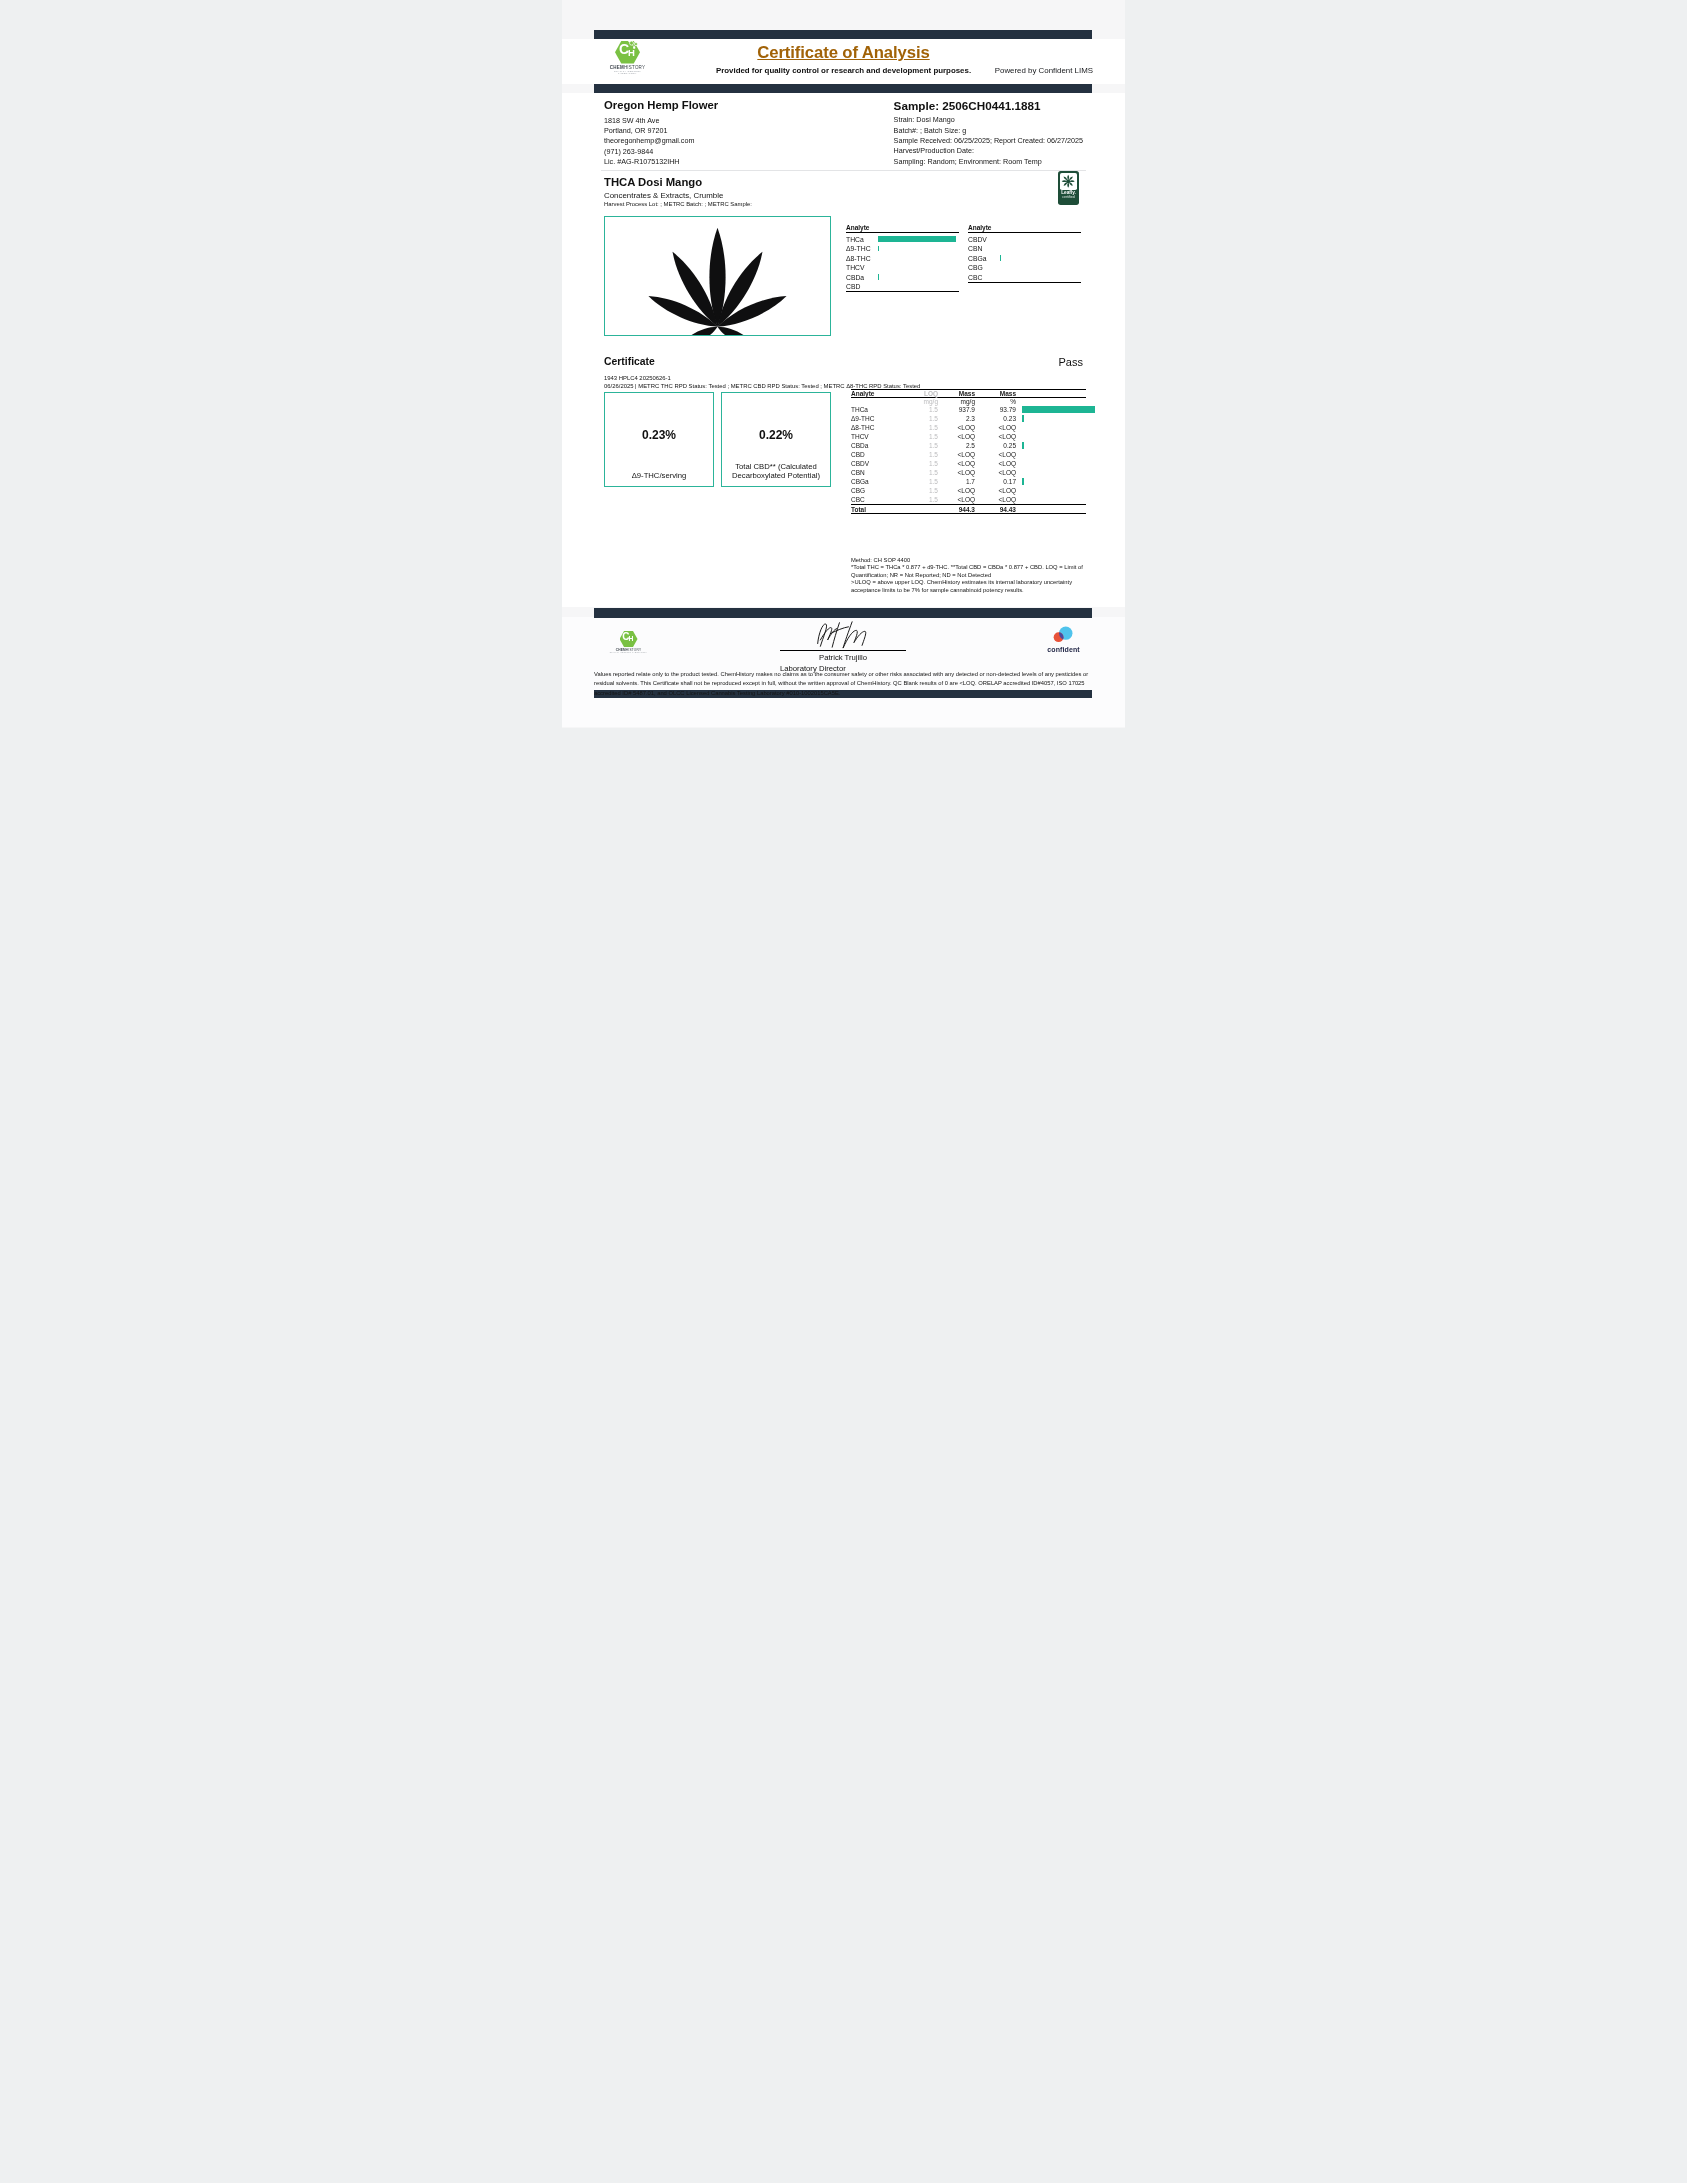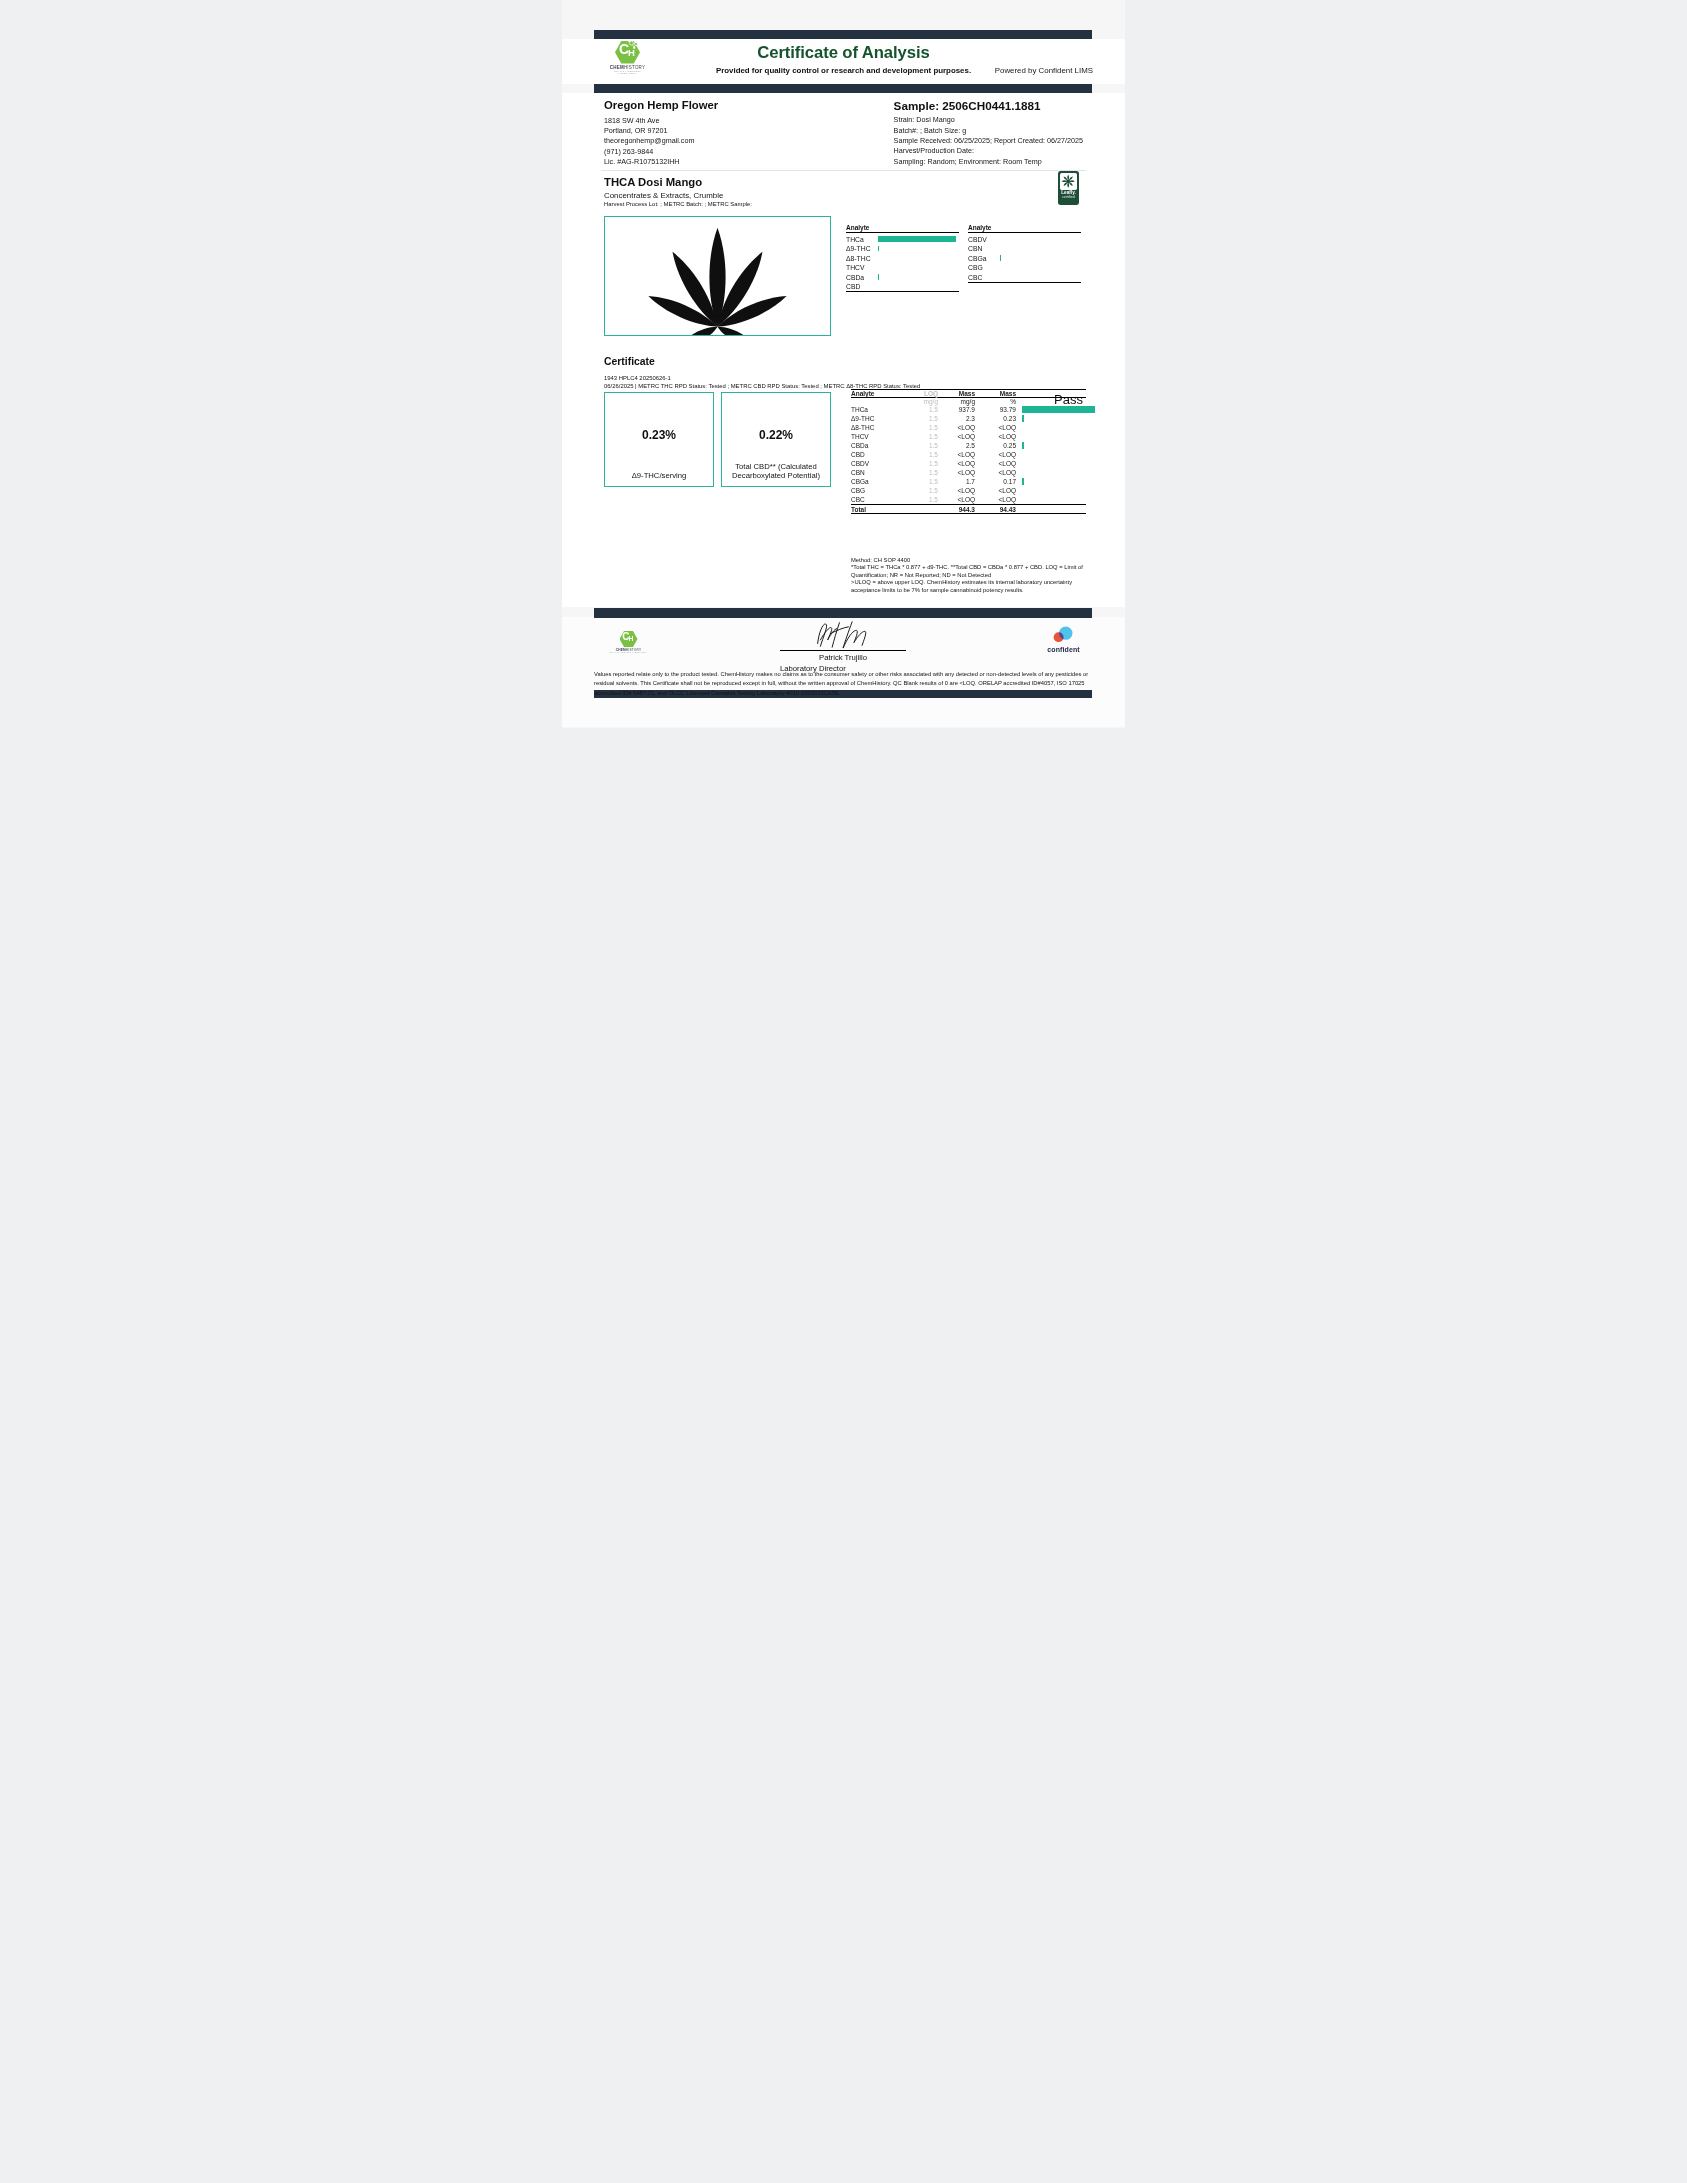--- a/index.html
+++ b/index.html
@@ -28,21 +28,21 @@
   .brandline .bold { font-weight:700; }
   .tagline { font-size:2.1px; letter-spacing:0.5px; color:#8a9097; margin-top:0.5px; }
   
   #logo-footer { left:45px; top:631px; width:43px; }
   #logo-footer .hexwrap { width:18px; height:16px; }
   #logo-footer .hex-c { left:2.7px; top:0.9px; font-size:10px; }
   #logo-footer .hex-h { left:9px; top:5px; font-size:6.8px; }
   #logo-footer .brandline { font-size:3.2px; margin-top:0.9px; }
   #logo-footer .tagline { font-size:1.5px; }
 
-  #title { position:absolute; top:43px; left:0; width:563px; text-align:center; font-size:16.7px; font-weight:600; color:#14532d; letter-spacing:-0.1px; }
+  #title { position:absolute; top:43px; left:0; width:563px; text-align:center; font-size:16.7px; font-weight:600; color:#a16207; letter-spacing:-0.1px;text-decoration:underline; }
   #subtitle { position:absolute; top:66px; left:0; width:563px; text-align:center; font-size:7.9px; font-weight:700; color:#101010; }
   #powered { position:absolute; top:66px; right:32px; font-size:7.9px; color:#17191c; }
 
   
   #client { position:absolute; left:42px; top:99px; }
   #client .name { font-size:11.3px; font-weight:600; color:#111; margin-bottom:4.5px; }
   #client .line { font-size:7.2px; line-height:10.4px; color:#151515; }
   #sample { position:absolute; right:42px; top:99px; text-align:left; }
   #sample .id { font-size:11.7px; font-weight:600; color:#111; margin-bottom:3.2px; }
   #sample .line { font-size:7.2px; line-height:10.4px; color:#151515; }
@@ -68,21 +68,21 @@
   .mini-head { font-size:6.5px; font-weight:700; color:#111; border-bottom:1.4px solid #000; padding-bottom:1.4px; }
   .mini-rows { padding-top:0.9px; }
   .mini-row { display:flex; align-items:center; height:9.5px; }
   .mini-label { width:31.5px; font-size:6.8px; color:#151515; }
   .mini-bararea { flex:1; height:5.9px; position:relative; }
   .mini-bar { position:absolute; left:0; top:0; height:5.9px; background:#1db594; }
   .endline { border-top:1.4px solid #000; }
 
   
   #cann-title { position:absolute; left:42px; top:356px; font-size:10.4px; font-weight:600; color:#111; }
-  #cann-pass { position:absolute; right:42px; top:356px; font-size:13px; font-weight:500; color:#111;margin-top:36px; }
+  #cann-pass { position:absolute; right:42px; top:356px; font-size:11px; font-weight:500; color:#111; }
   #cann-runid { position:absolute; left:42px; top:375px; font-size:5.9px; color:#141414; }
   #cann-details { position:absolute; left:42px; top:383px; font-size:5.9px; color:#141414; }
 
   .tealbox { position:absolute; background:#fff; border:0.9px solid #2cb49a; text-align:center; }
   #box-0 { left:42px; top:392px; width:110px; height:95px; }
   #box-1 { left:159px; top:392px; width:110px; height:95px; }
   #box-2 { left:42px; top:495px; width:227px; height:98px; }
   .boxval { position:absolute; left:0; width:100%; font-size:12px; font-weight:700; color:#101010; }
   #box-0 .boxval, #box-1 .boxval { top:35px; }
   #box-2 .boxval { top:40px; }

